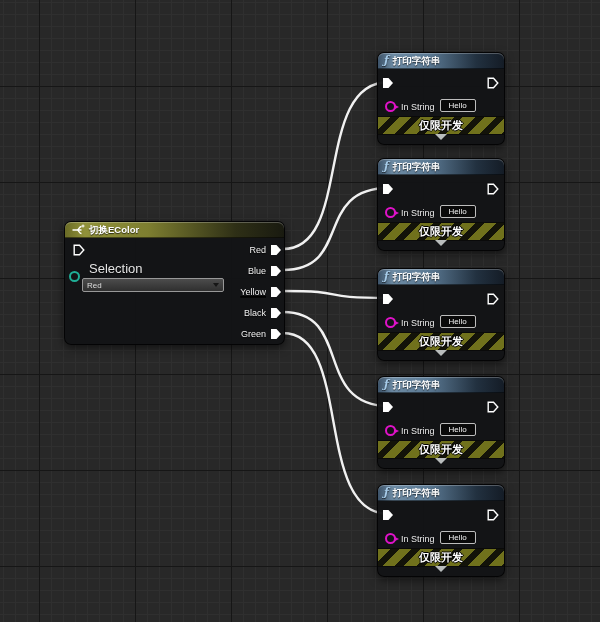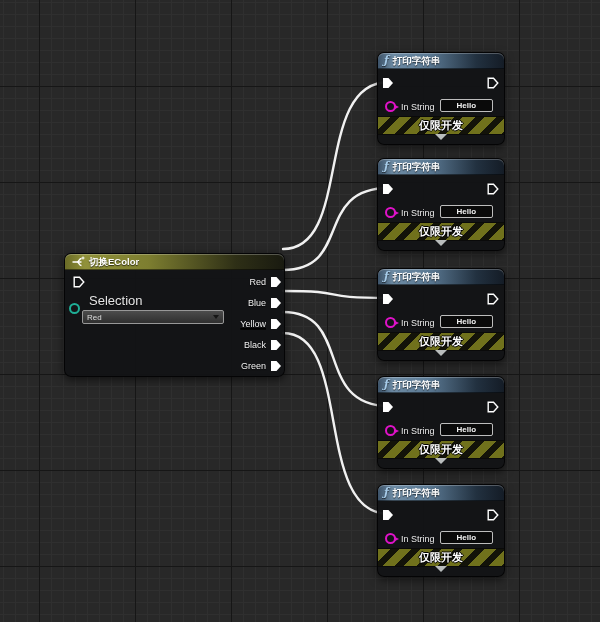--- a/index.html
+++ b/index.html
@@ -35,44 +35,44 @@
   .switch-header{background:linear-gradient(to right,#6a6b26 0%,#90913a 9%,#7d7e30 38%,#2e2f16 78%,#191a10 100%);}
   .print-header{background:linear-gradient(to right,#3c5268 0%,#6d8ba4 12%,#5b7993 40%,#223140 78%,#141c26 100%);}
   .fn-icon{font-family:"DejaVu Serif", serif;font-style:italic;font-size:11px;color:#a6cbe9;font-weight:bold;margin-top:-1px;}
   .exec-pin{position:absolute;width:12px;height:12px;}
   .exec-pin svg{display:block;}
   .string-pin{position:relative;width:7px;height:7px;border:2px solid #df12c8;border-radius:50%;background:transparent;flex:0 0 auto;}
   .string-pin::after{content:"";position:absolute;left:8px;top:2px;width:0;height:0;
     border-left:4px solid #df12c8;border-top:2px solid transparent;border-bottom:2px solid transparent;}
   .enum-pin{position:absolute;width:7px;height:7px;border:2px solid #1fae96;border-radius:50%;background:transparent;}
   
-  #switch-node{left:64px;top:221px;width:221px;height:124px;margin-top:32px;}
+  #switch-node{left:64px;top:221px;width:221px;height:124px;}
   #switch-exec-in{left:8px;top:22px;}
   .out-row{position:absolute;right:2px;height:14px;display:flex;align-items:center;gap:4px;}
   .out-label{font-size:9px;color:#f0f0f0;text-shadow:0 1px 1px rgba(0,0,0,0.8);}
   .sel-label{position:absolute;left:24px;top:39px;font-size:13px;color:#e4e4e4;text-shadow:0 1px 1px rgba(0,0,0,0.8);}
   #sel-pin{left:4px;top:49px;}
   .dropdown{
     position:absolute;left:17px;top:56px;width:142px;height:14px;box-sizing:border-box;
     background:linear-gradient(#4c4c4c,#2f2f2f);
     border:1px solid #989898;border-radius:2px;
     display:flex;align-items:center;justify-content:space-between;
     padding:0 4px;font-size:8px;color:#dedede;
   }
   .dd-arrow{width:0;height:0;border-left:3.5px solid transparent;border-right:3.5px solid transparent;border-top:4px solid #161616;}
   
   .print-node{left:377px;width:128px;height:93px;}
   .pn-exec-in{left:4px;top:24px;}
   .pn-exec-out{right:5px;top:24px;}
   .string-row{position:absolute;left:7px;top:45px;height:14px;display:flex;align-items:flex-end;gap:5px;}
   .string-label{font-size:9px;color:#ececec;text-shadow:0 1px 1px rgba(0,0,0,0.8);}
   .value-box{
-    box-sizing:border-box;height:13px;min-width:34px;padding:0 16px;
+    box-sizing:border-box;height:13px;min-width:34px;padding:0 8px;
     border:1px solid #bdbdbd;border-radius:2px;background:#0a0a0a;
-    font-size:8px;color:#f2f2f2;display:flex;align-items:center;justify-content:center;font-weight:bold;
+    font-size:8px;color:#f2f2f2;display:flex;align-items:center;justify-content:center;
   }
   .dev-banner{
     position:absolute;left:0;right:0;top:63px;height:19px;
     background:repeating-linear-gradient(135deg,#70711c 0 9px,#131309 9px 15px);
     border-top:1px solid #0a0a0a;border-bottom:1px solid #0a0a0a;box-sizing:border-box;
     display:flex;align-items:center;justify-content:center;
     font-size:11px;font-weight:bold;color:#fff;
     text-shadow:-1px 0 0 #000,1px 0 0 #000,0 -1px 0 #000,0 1px 0 #000;
   }
   .collapse-arrow{

